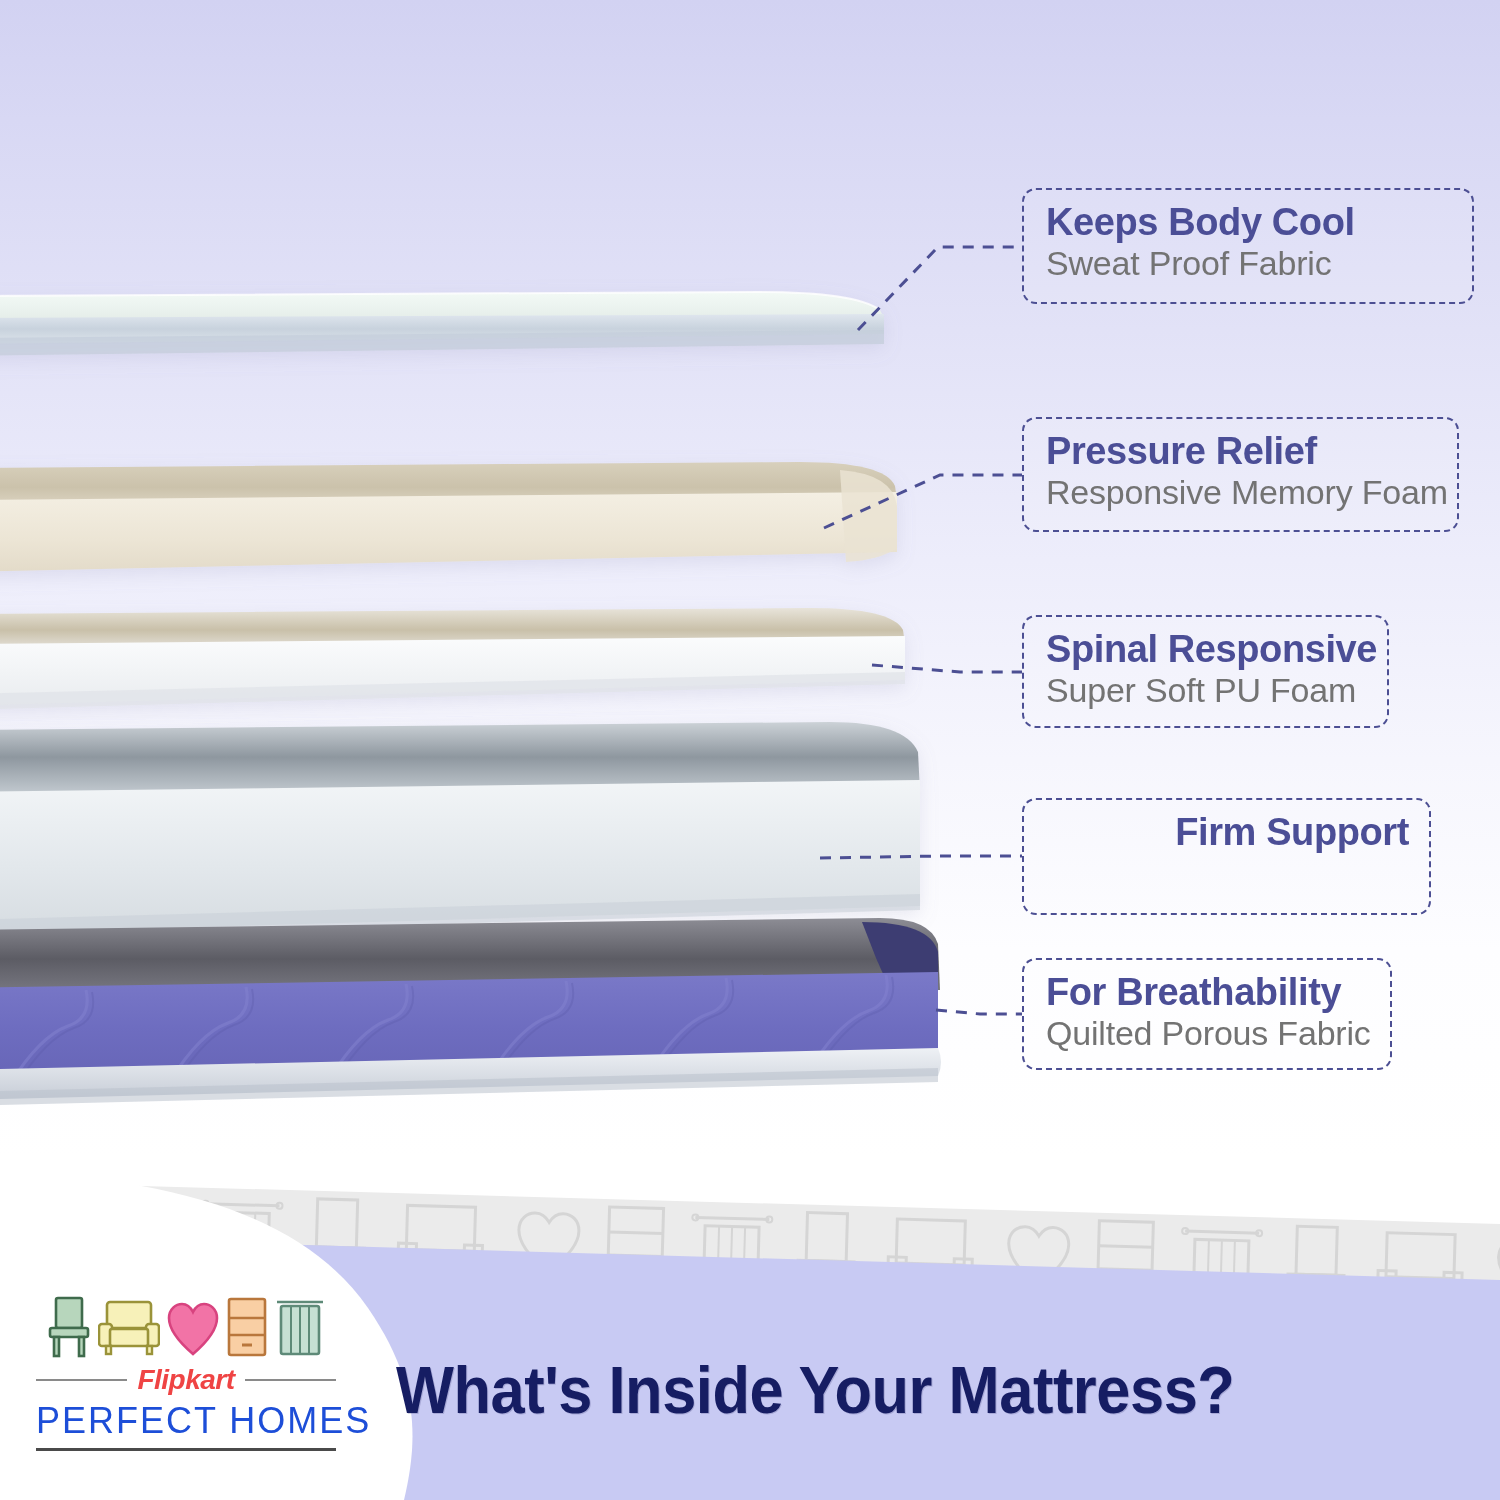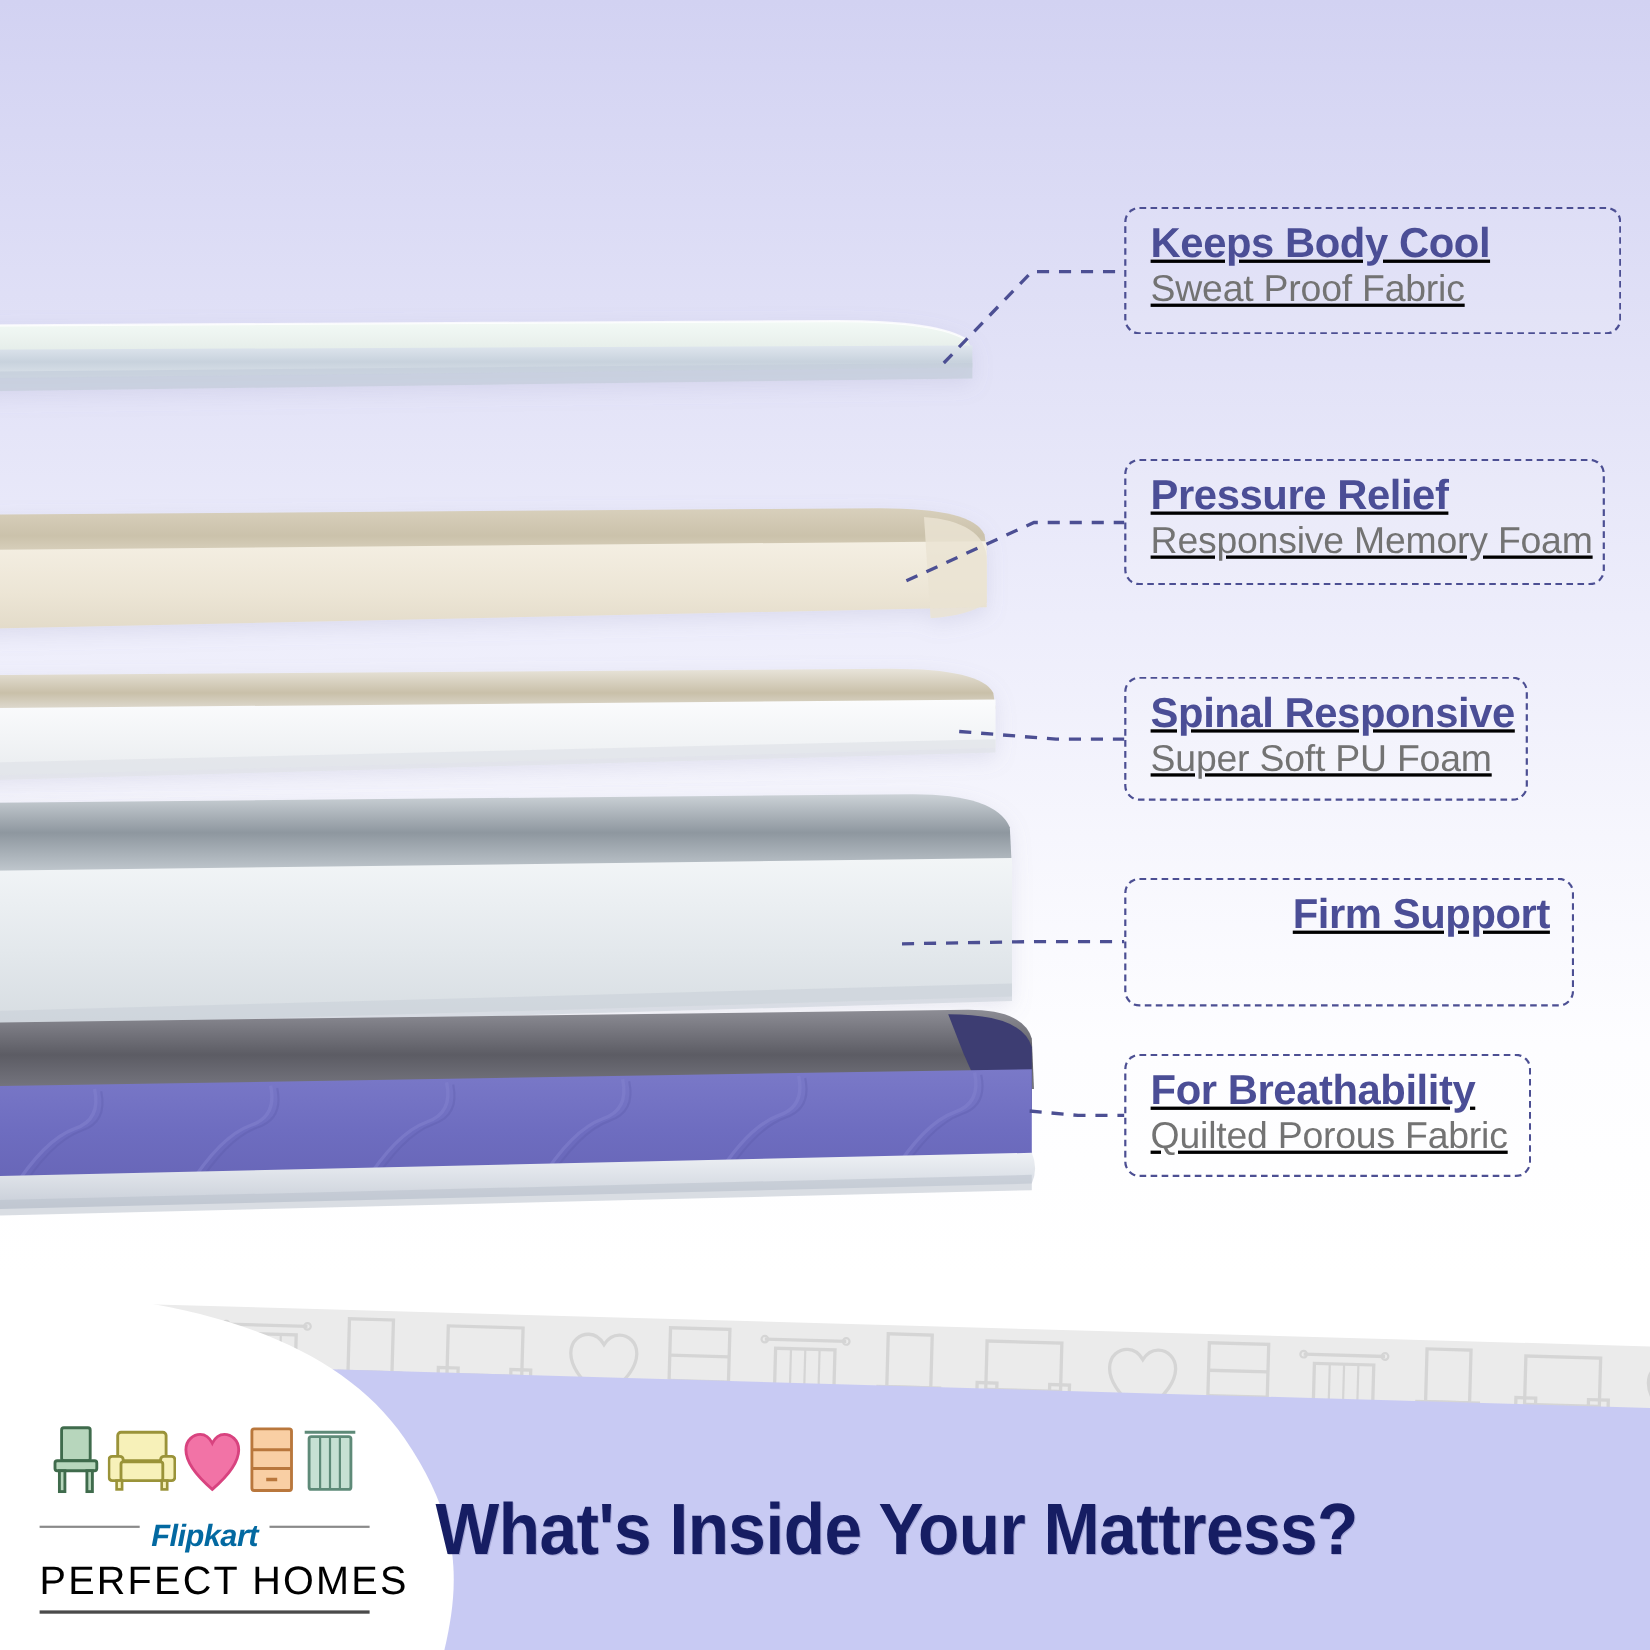--- a/index.html
+++ b/index.html
@@ -41,21 +41,20 @@
   
   .footer-wrap { position:absolute; left:0; top:1140px; width:1500px; height:360px; }
 
   
   .callout {
     position:absolute;
     border:2.5px dashed #4c4f93;
     border-radius:14px;
     padding:12px 20px 14px 22px;
     background:rgba(255,255,255,0.10);
-    text-decoration:underline;
   }
   .callout .title {
     font-size:38px; font-weight:bold; color:#4b4e96;
     line-height:1.06; letter-spacing:-0.4px;
     white-space:nowrap;
   }
   .callout .sub {
     font-size:34px; font-weight:normal; color:#737373;
     line-height:1.14; letter-spacing:-0.2px; margin-top:2px;
     white-space:nowrap;
@@ -75,24 +74,24 @@
     text-shadow:1px 1px 0 rgba(70,70,130,0.25);
   }
 
   
   .logo-block { position:absolute; left:36px; top:1288px; width:300px; }
   .logo-icons { display:flex; align-items:flex-end; justify-content:center; gap:7px; height:70px; }
   .logo-mid { display:flex; align-items:center; justify-content:center; gap:10px; margin-top:6px; }
   .logo-rule { height:2px; background:#8a8a8a; flex:1 1 auto; }
   .logo-flipkart {
     font-size:28px; font-weight:bold; font-style:italic;
-    color:#0369a1; letter-spacing:-0.5px; white-space:nowrap;margin-top:16px;
+    color:#ef4444; letter-spacing:-0.5px; white-space:nowrap;
   }
   .logo-name {
-    font-size:36px; color:#000000; letter-spacing:2.0px;
+    font-size:36px; color:#1d4ed8; letter-spacing:2.0px;
     text-align:center; margin-top:4px; white-space:nowrap;
   }
   .logo-underline { height:3px; background:#4a4a4a; margin-top:6px; }
 </style>
 </head>
 <body>
 
 <div id="canvas">
 
   <div class="bg-gradient"></div>

